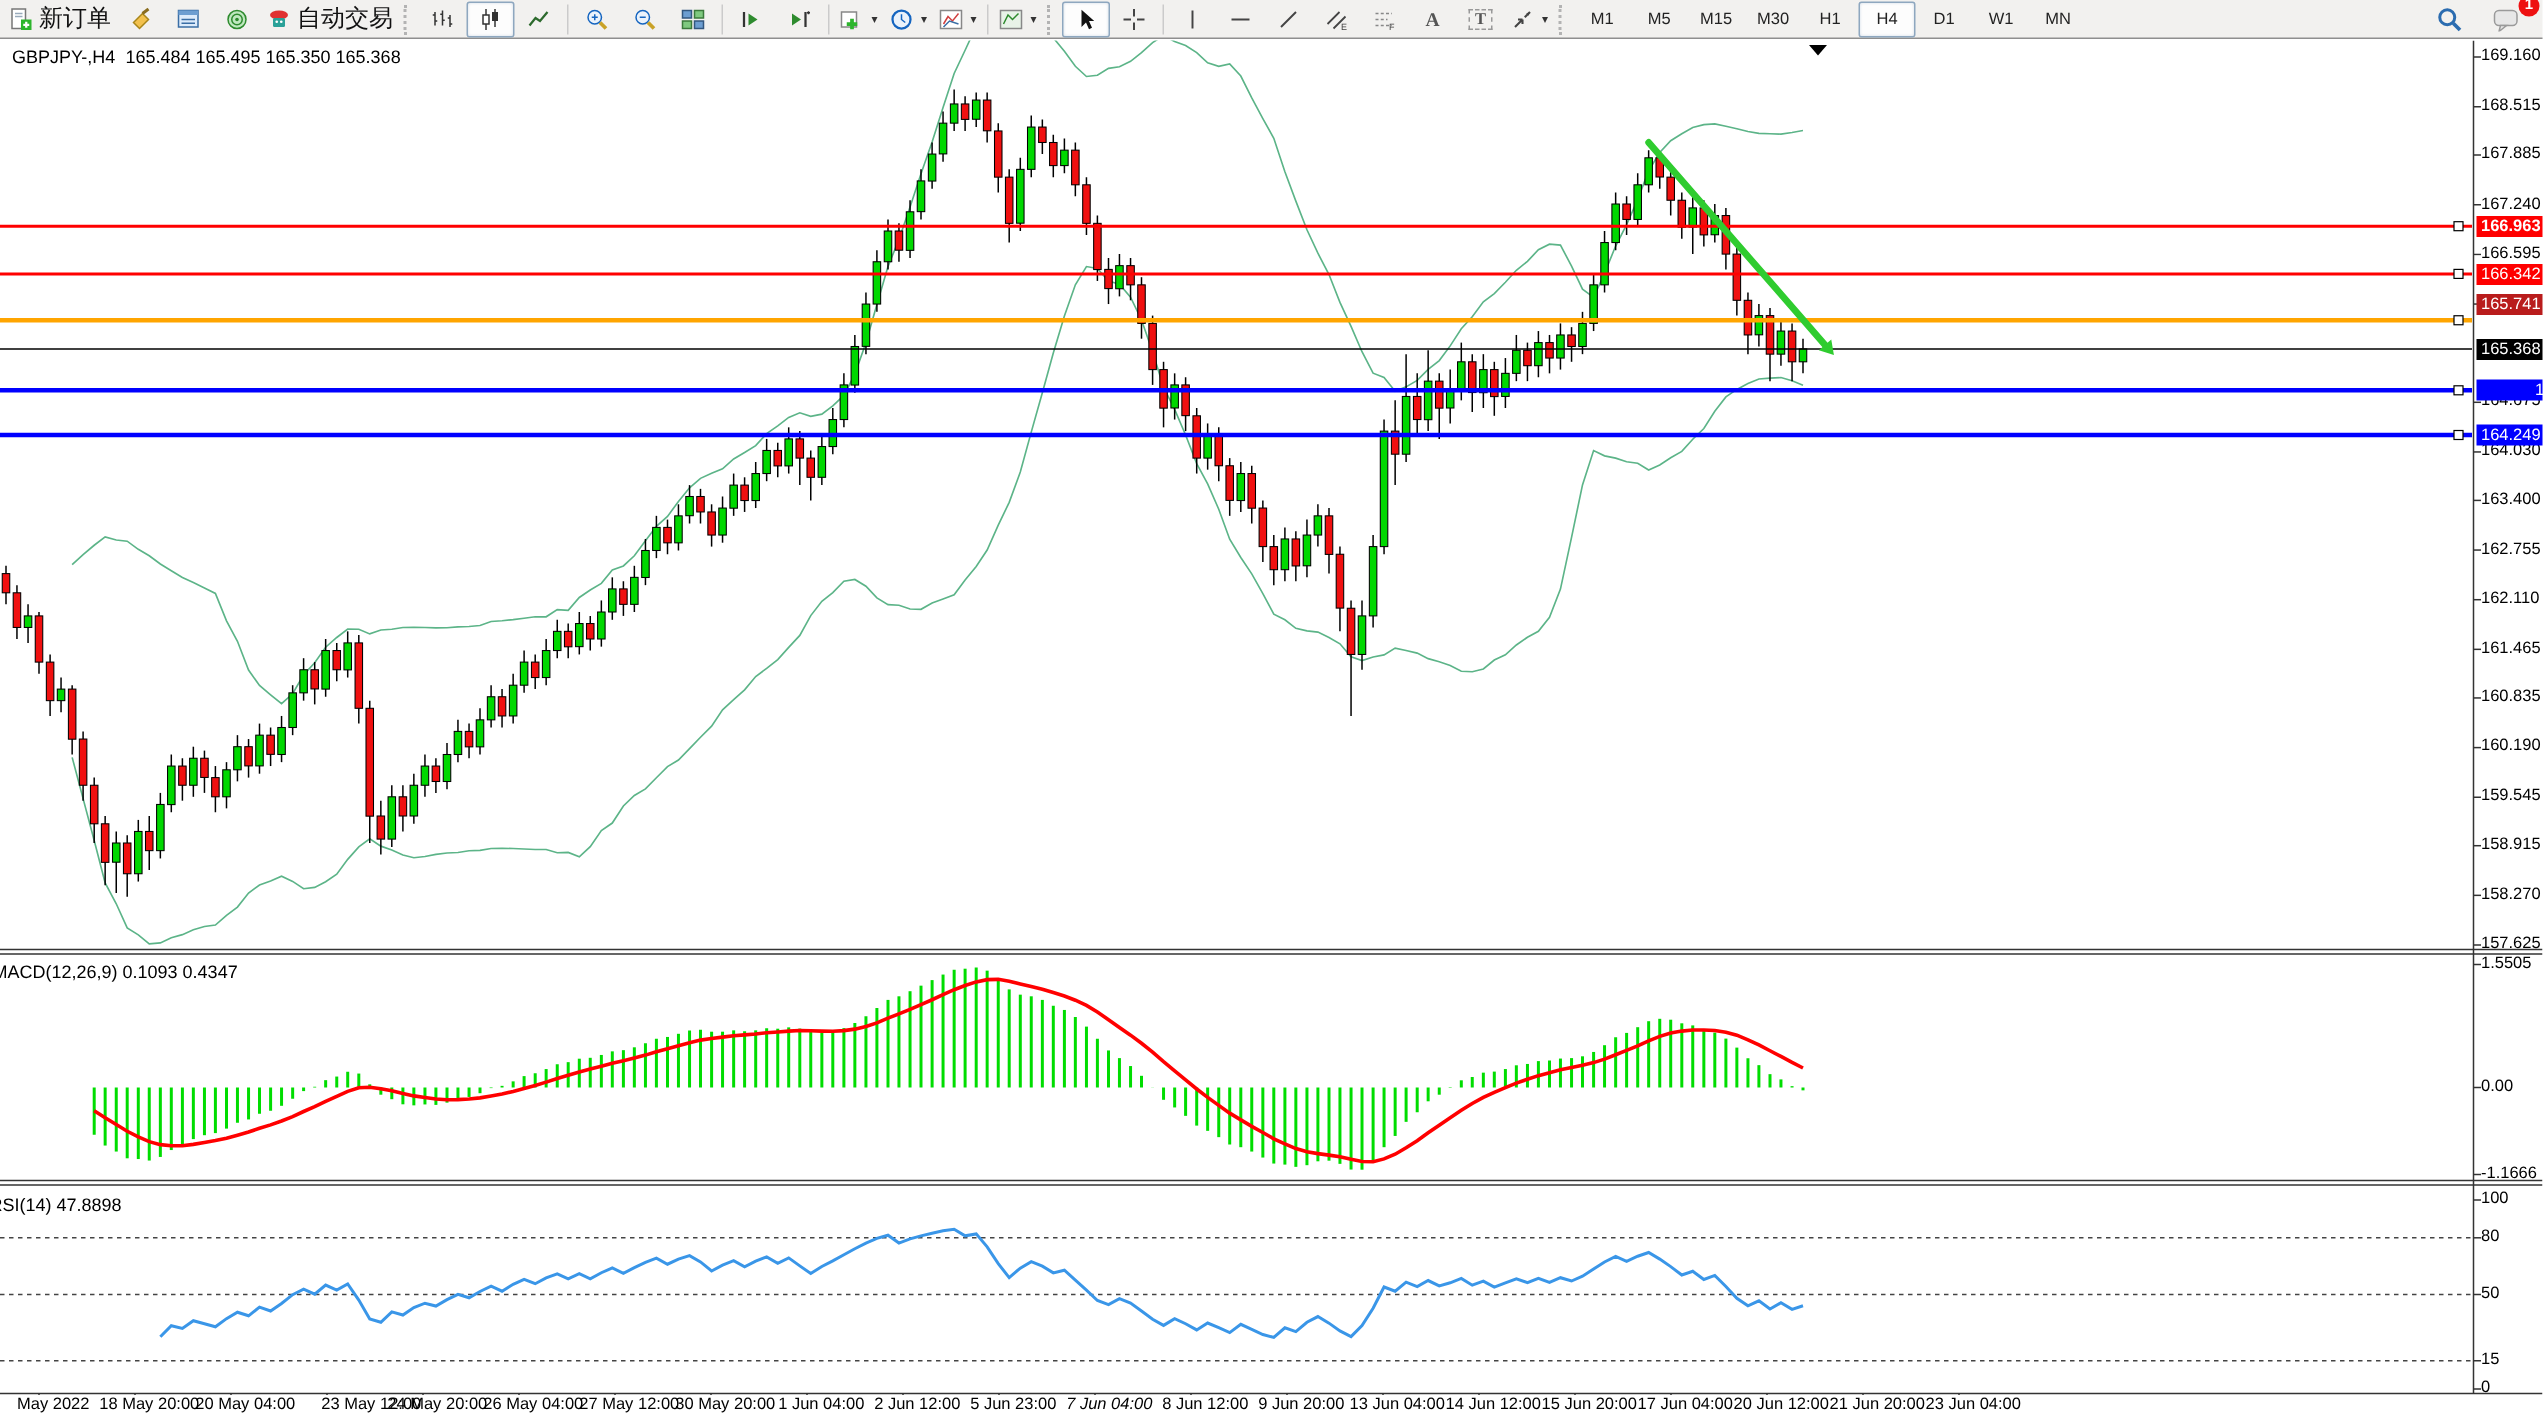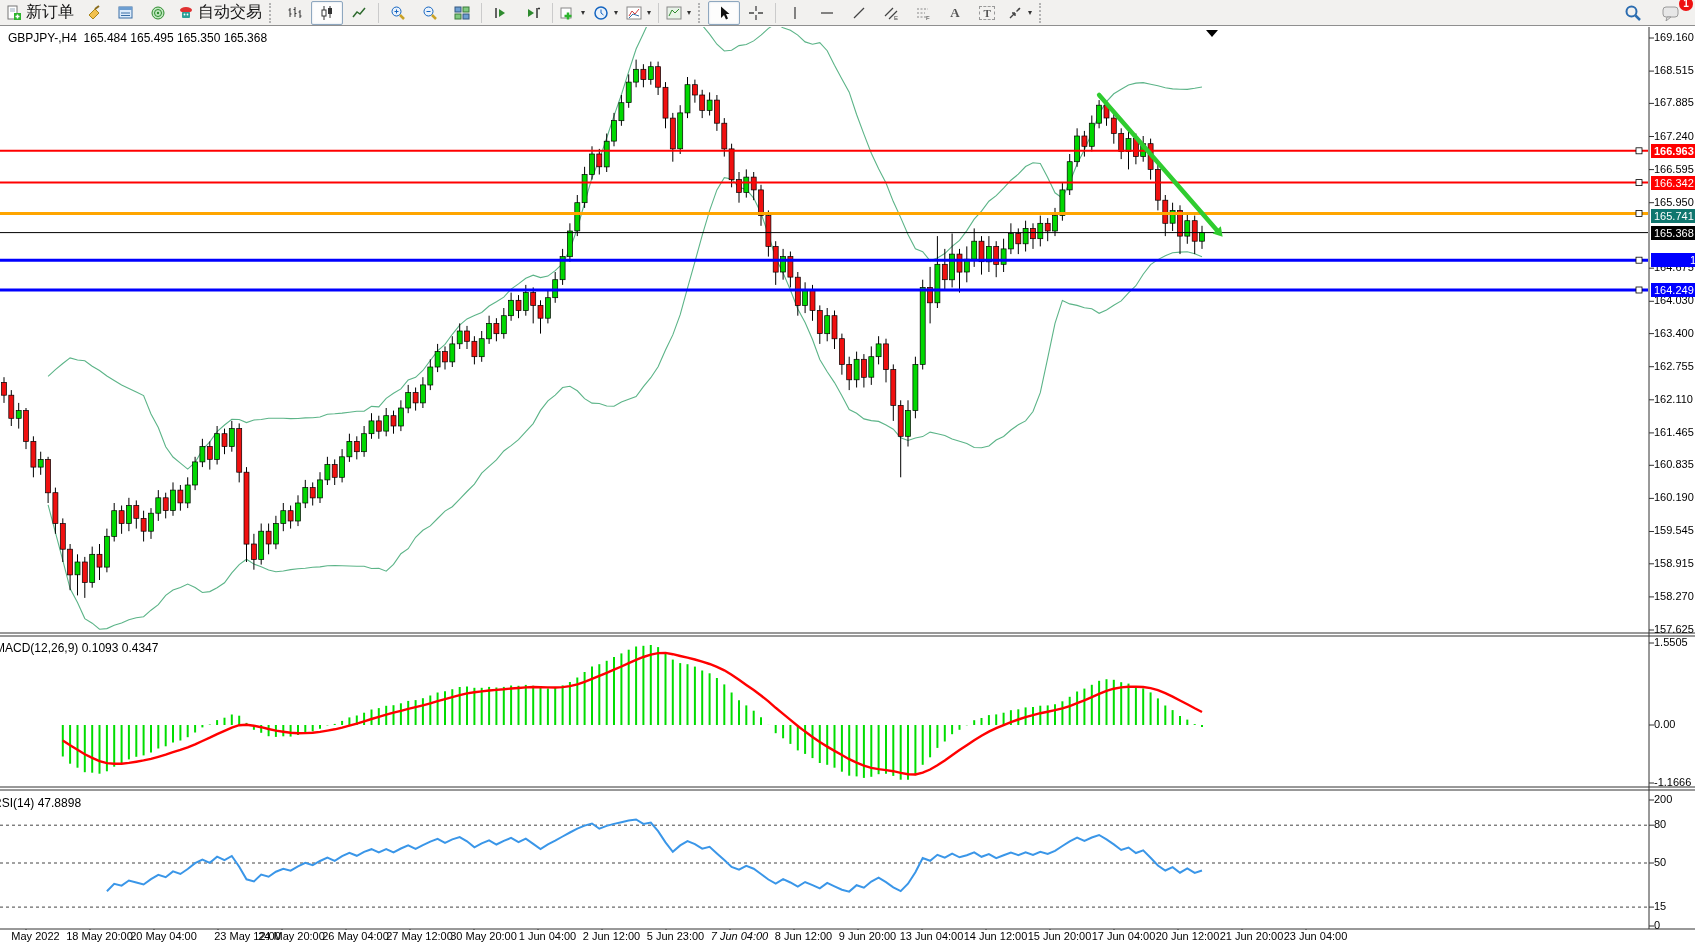--- a/index.html
+++ b/index.html
@@ -258,20 +258,31 @@
     <span class="ic">
         <svg width="16" height="16">
           <path d="M3 13 L8 8 M8 8h-3M8 8v3" stroke="#444" stroke-width="1.4"></path>
           <path d="M13 3 L9.5 6.5" stroke="#444" stroke-width="1.4"></path>
           <polygon points="13,3 10.5,4 12,5.5" fill="#444"></polygon>
         </svg>
       </span>
     <span class="caret">▾</span>
   </div>
   <div class="grip"></div>
+  <div id="tf-group" style="display:flex;align-items:center;">
+      <div class="tbtn tf">M1</div>
+      <div class="tbtn tf">M5</div>
+      <div class="tbtn tf">M15</div>
+      <div class="tbtn tf">M30</div>
+      <div class="tbtn tf">H1</div>
+      <div class="tbtn tf checked">H4</div>
+      <div class="tbtn tf">D1</div>
+      <div class="tbtn tf">W1</div>
+      <div class="tbtn tf">MN</div>
+    </div>
   <div id="tright">
     <div class="tbtn">
       <span class="ic">
           <svg width="18" height="18">
             <circle cx="7.5" cy="7.5" r="5" fill="none" stroke="#2b6cb0" stroke-width="2"></circle>
             <line x1="11.5" y1="11.5" x2="16" y2="16" stroke="#2b6cb0" stroke-width="2.5"></line>
           </svg>
         </span>
     </div>
     <div class="tbtn" style="position:relative;">
@@ -864,28 +875,28 @@
       <div class="ptick" style="top: 365.821px;">162.110</div>
       <div class="ptick" style="top: 398.923px;">161.465</div>
       <div class="ptick" style="top: 431.256px;">160.835</div>
       <div class="ptick" style="top: 464.359px;">160.190</div>
       <div class="ptick" style="top: 497.462px;">159.545</div>
       <div class="ptick" style="top: 529.795px;">158.915</div>
       <div class="ptick" style="top: 562.897px;">158.270</div>
       <div class="ptick" style="top: 596px;">157.625</div>
       <div class="chip" style="top: 116.755px; background: rgb(255, 0, 0); font-weight: bold;">166.963</div>
       <div class="chip" style="top: 148.626px; background: rgb(255, 0, 0);">166.342</div>
-      <div class="chip" style="top: 182px; background: #0f766e;">165.741</div>
+      <div class="chip" style="top: 169px; background: #b91c1c;">165.741</div>
       <div class="chip" style="top: 198.613px; background: rgb(0, 0, 0);">165.368</div>
       <div class="chip" style="top: 226.225px; background: rgb(0, 0, 255); padding-left: 39px;">164.830</div>
       <div class="chip" style="top: 256.043px; background: rgb(0, 0, 255);">164.249</div>
       <div class="ptick" style="top: 609px;">1.5505</div>
       <div class="ptick" style="top: 691px;">0.00</div>
       <div class="ptick" style="top: 749px;">-1.1666</div>
-      <div class="ptick" style="top: 766px;">200</div>
+      <div class="ptick" style="top: 766px;">100</div>
       <div class="ptick" style="top: 791.2px;">80</div>
       <div class="ptick" style="top: 829px;">50</div>
       <div class="ptick" style="top: 873.1px;">15</div>
       <div class="ptick" style="top: 892px;">0</div>
     </div>
   <div id="timeaxis">
       <div class="tlabel" style="left: 26px;">May 2022</div>
       <div class="tlabel" style="left: 90px;">18 May 20:00</div>
       <div class="tlabel" style="left: 154px;">20 May 04:00</div>
       <div class="tlabel" style="left: 218px; margin-left: 20px;">23 May 12:00</div>

